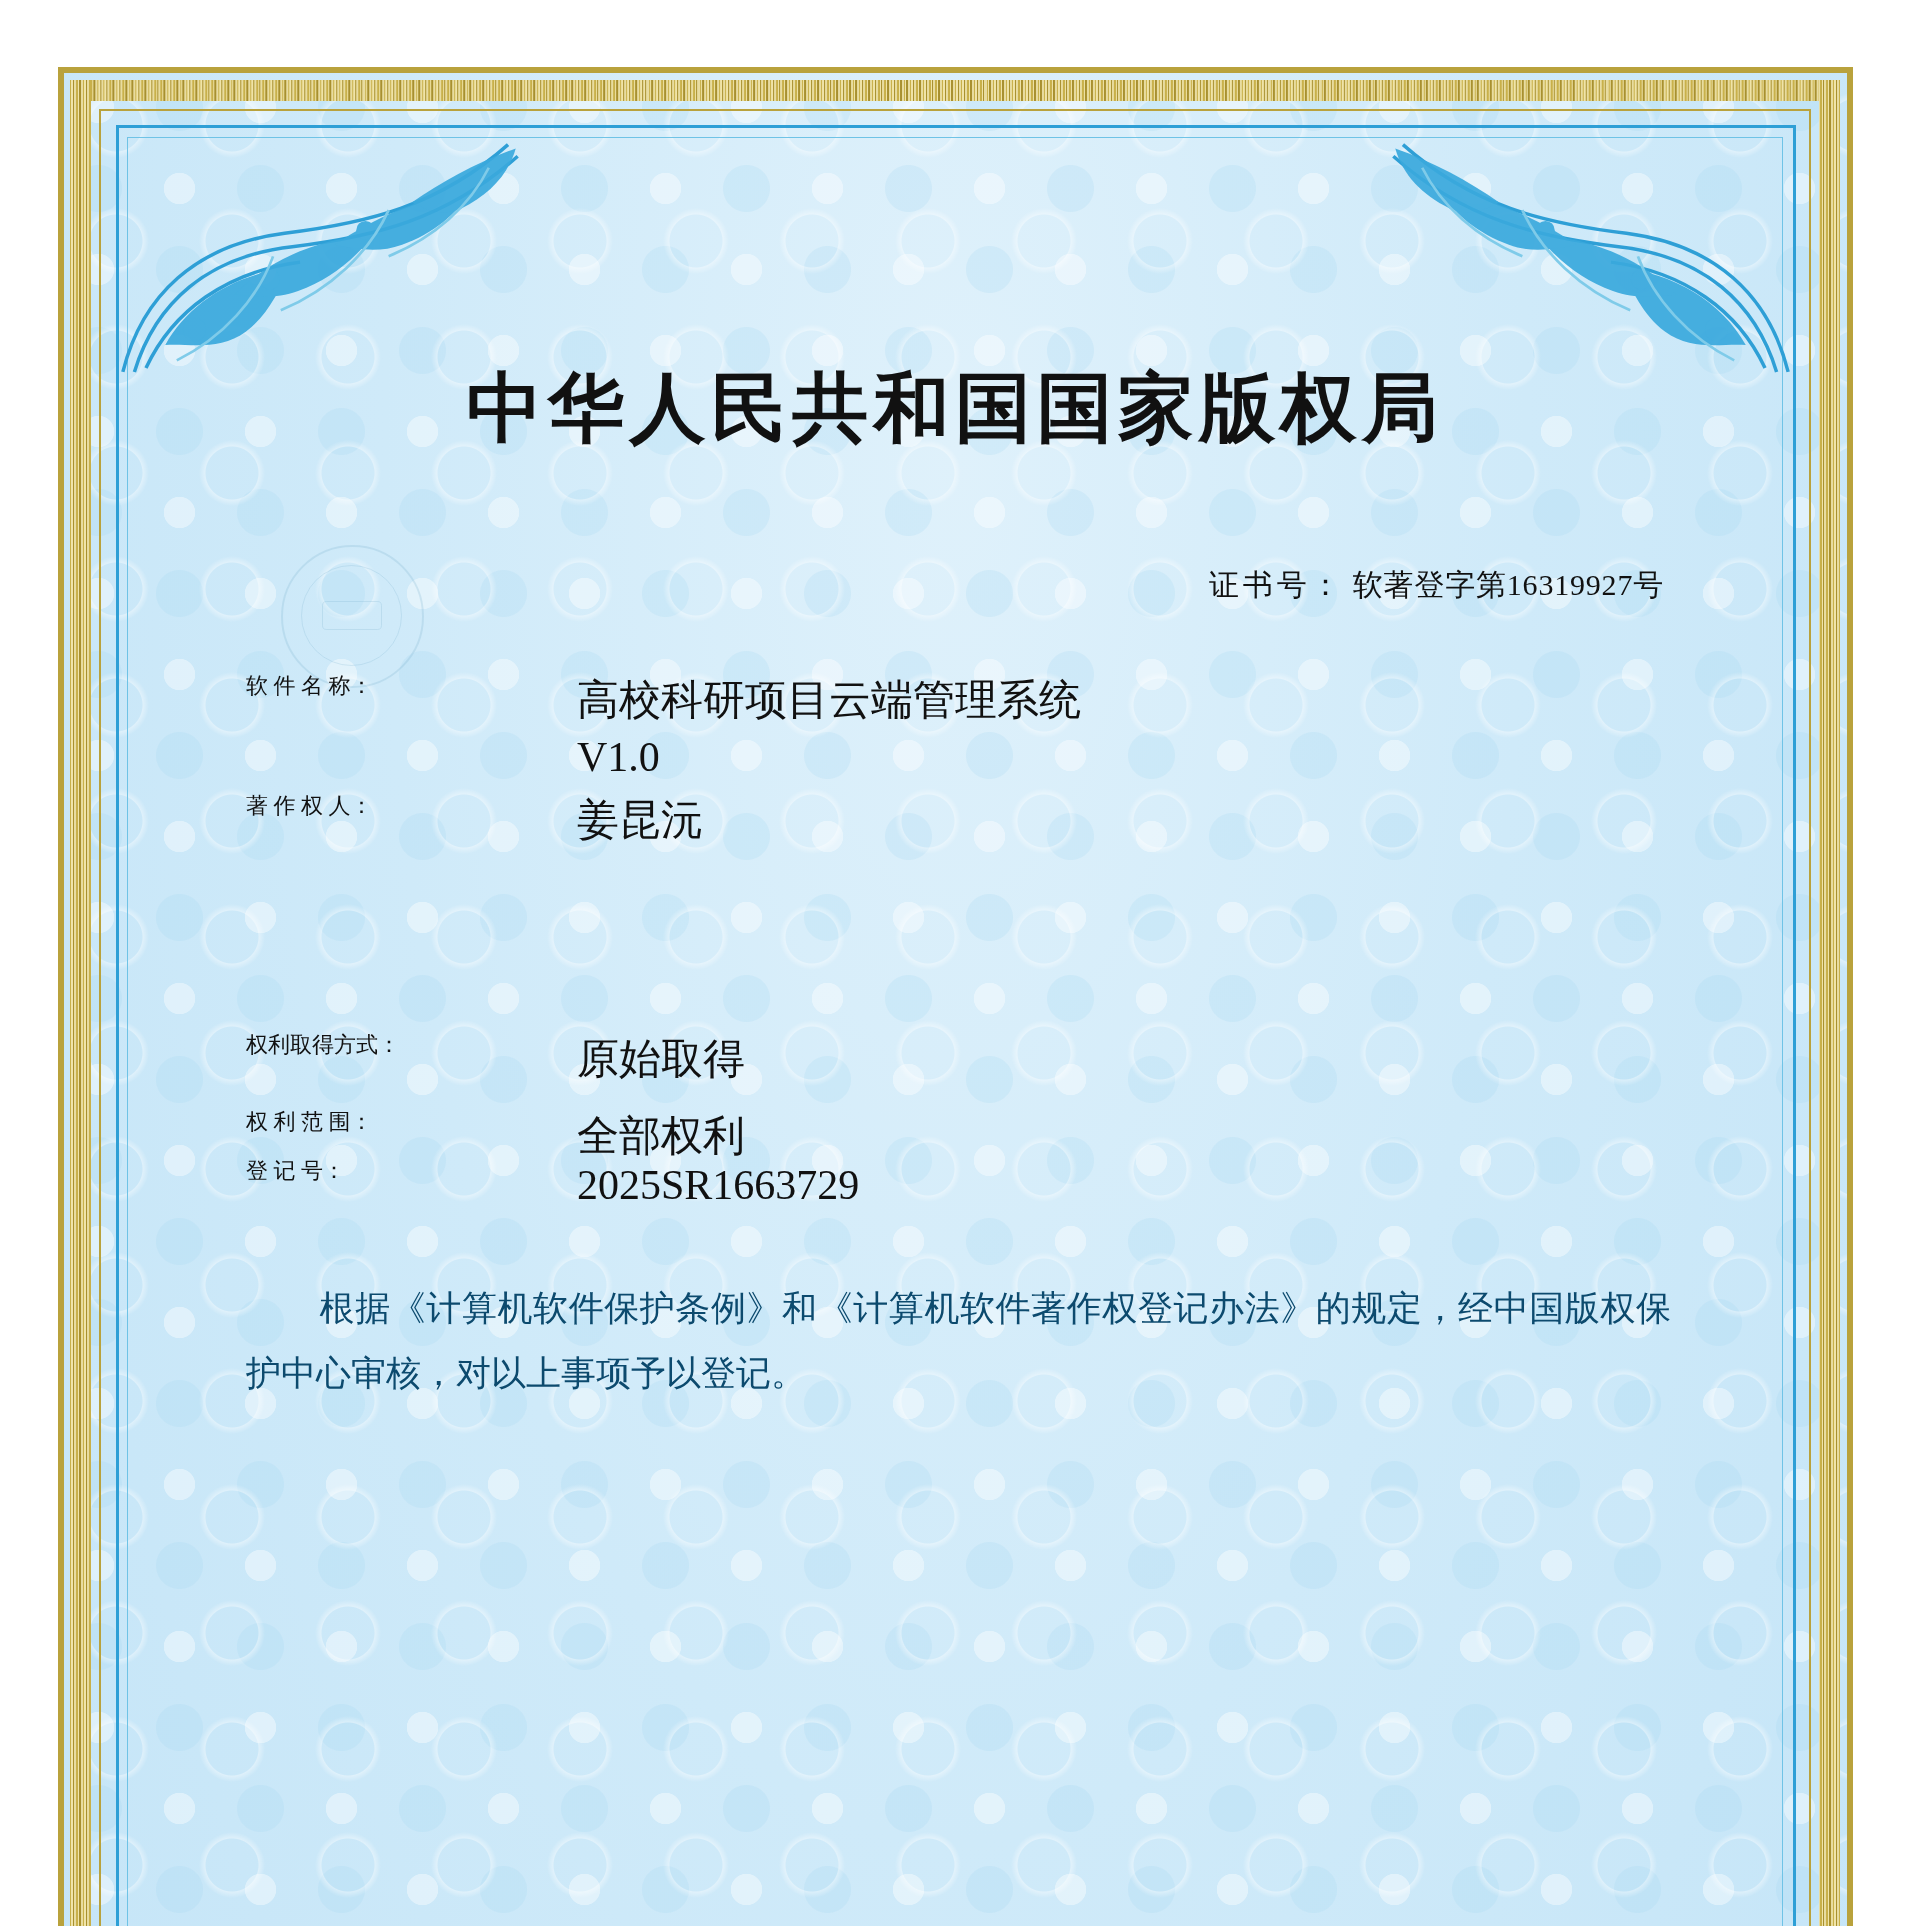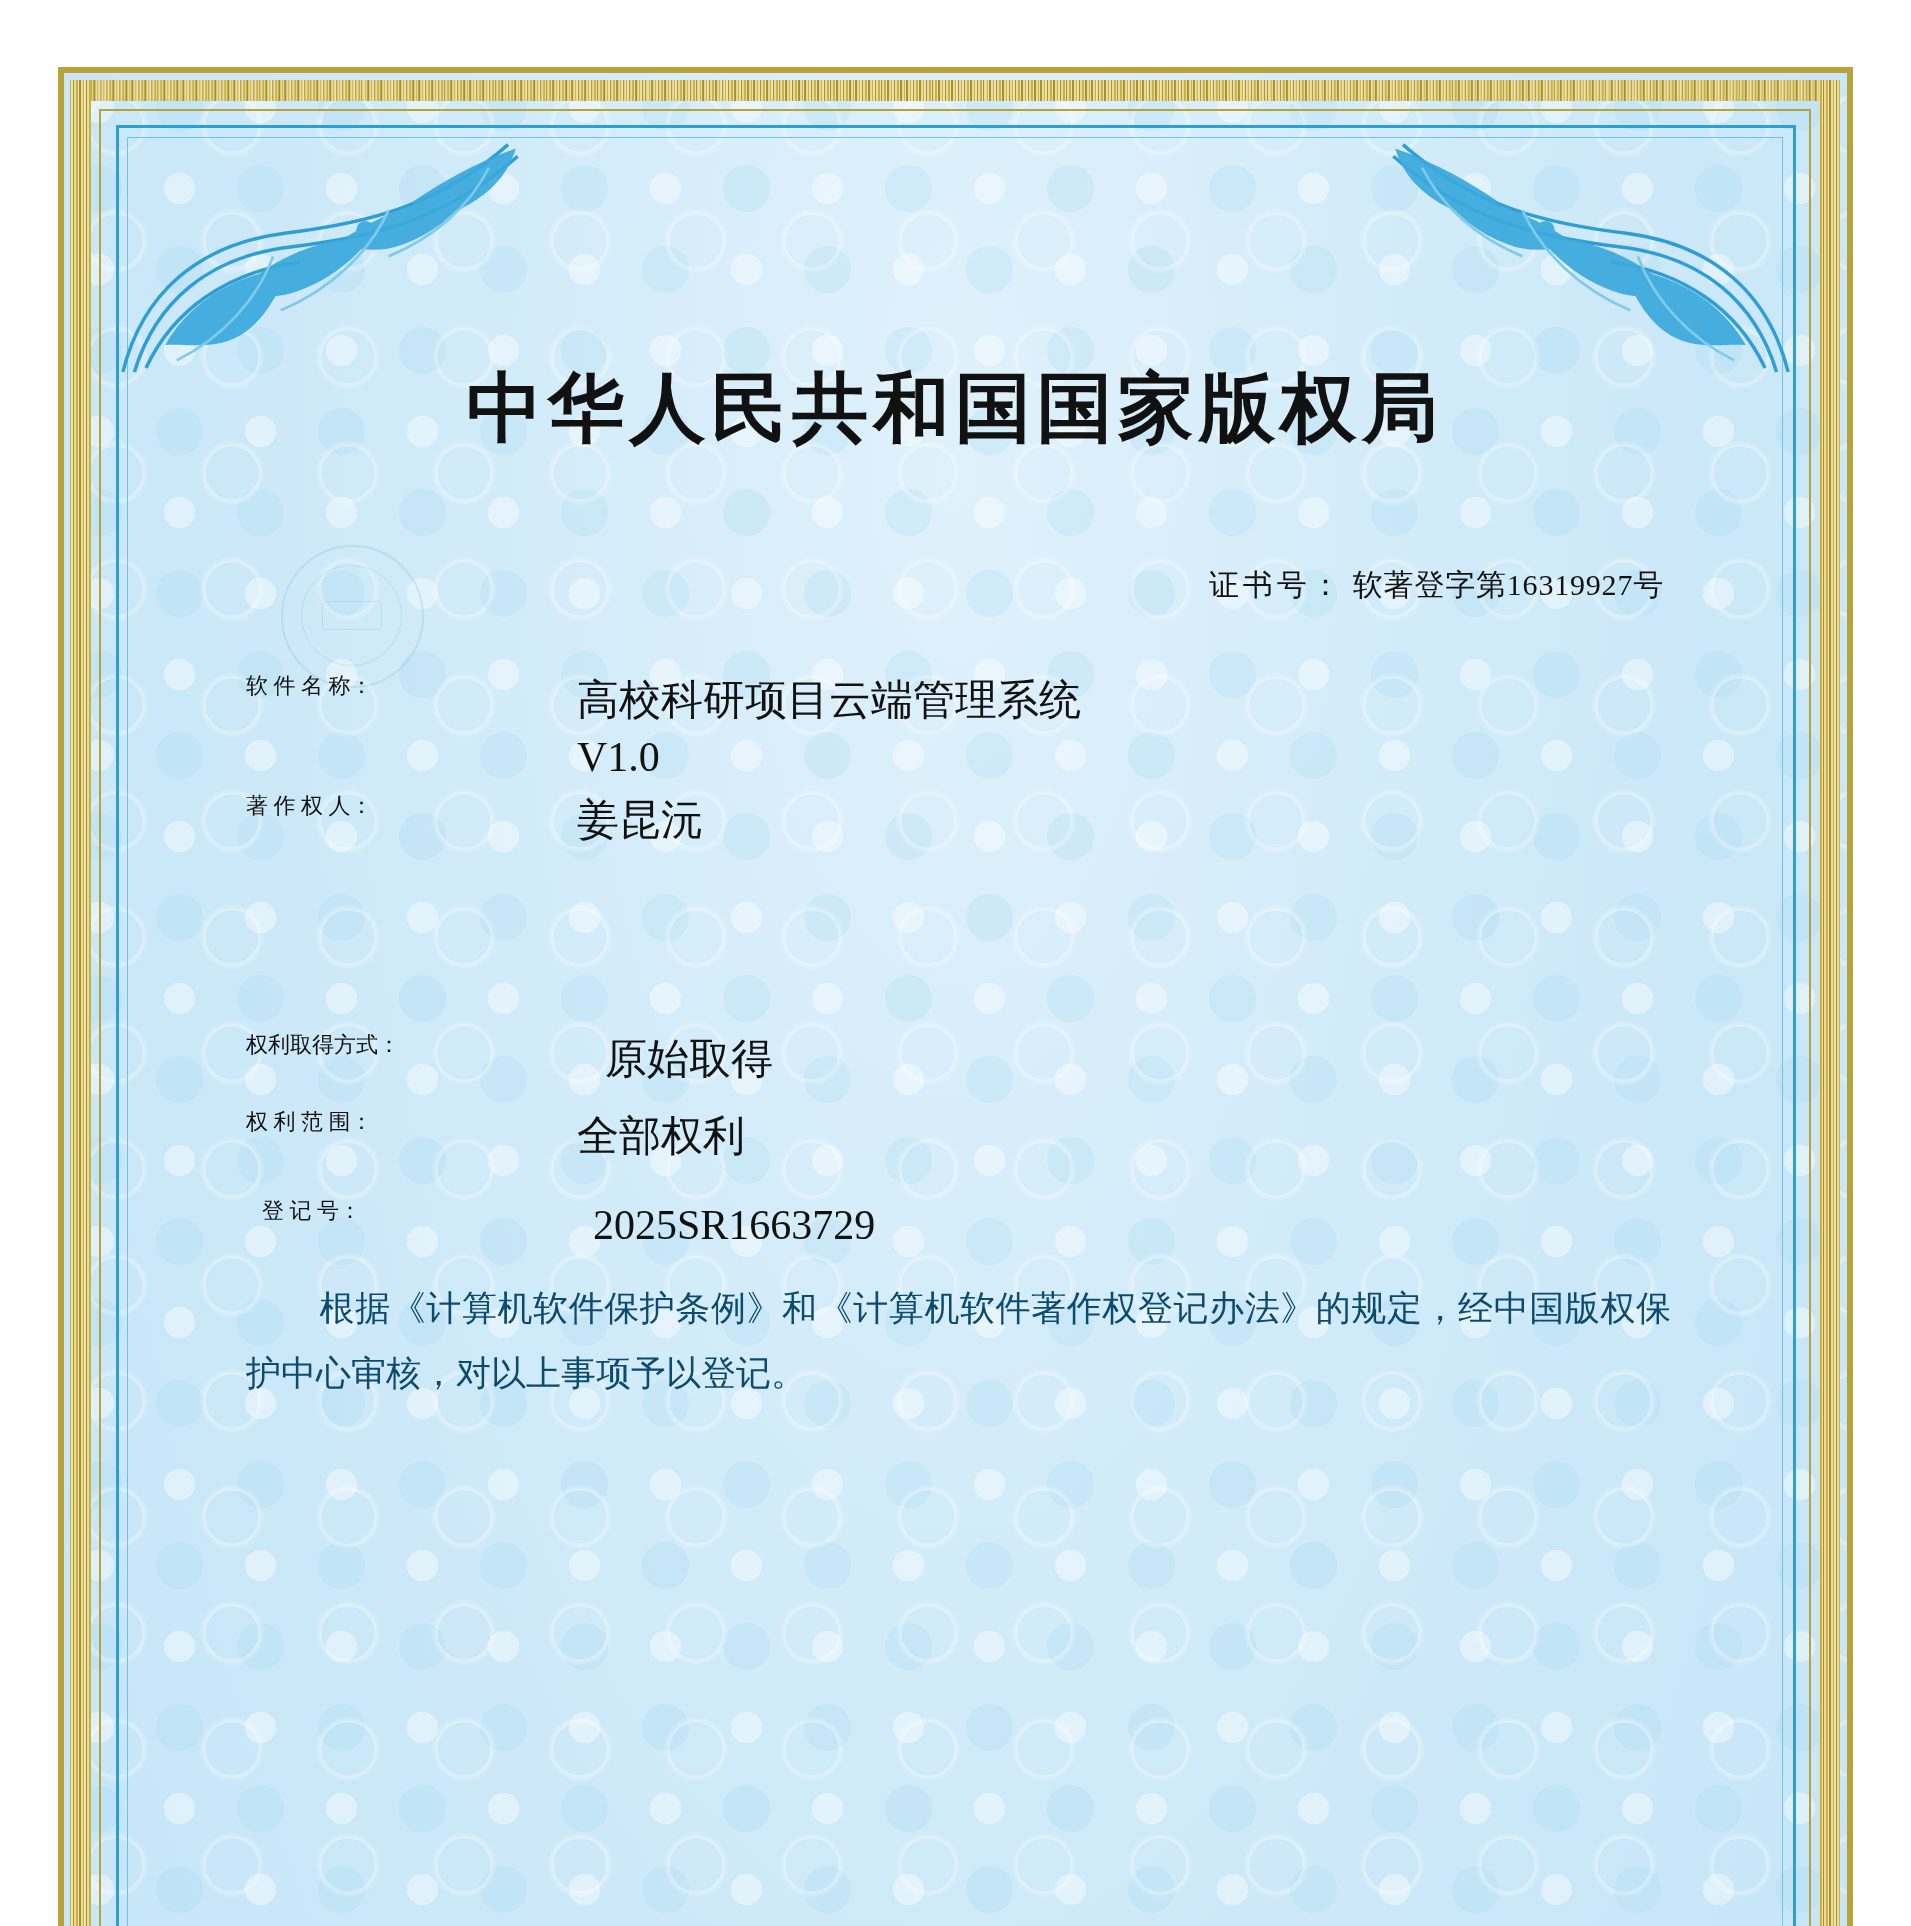--- a/index.html
+++ b/index.html
@@ -203,23 +203,23 @@
     white-space: nowrap;
   }
   .field .fv {
     font-size: 42px;
     line-height: 1.35;
     white-space: pre-line;
   }
 
   .f-name   { top: 535px; }
   .f-owner  { top: 655px; }
-  .f-method { top: 894px; gap: 28px; }
+  .f-method { top: 894px; }
   .f-scope  { top: 971px; }
-  .f-regno  { top: 1060px; margin-left: 16px; }
+  .f-regno  { top: 1020px; }
 
   .paragraph {
     position: absolute;
     left: 119px;
     top: 1140px;
     width: 1425px;
     font-size: 35px;
     line-height: 1.85;
     color: #0c4a6e;
     text-align: justify;

